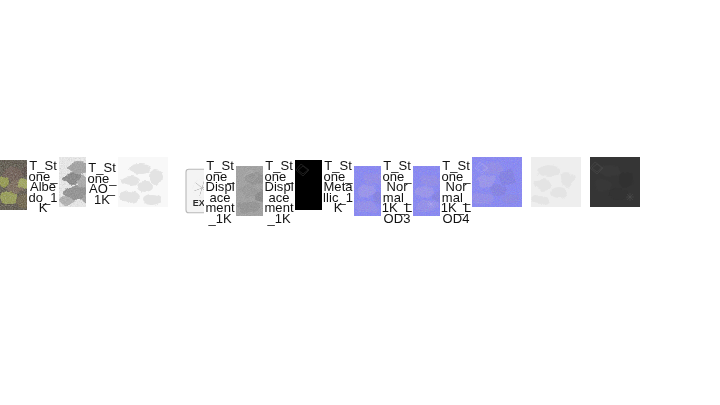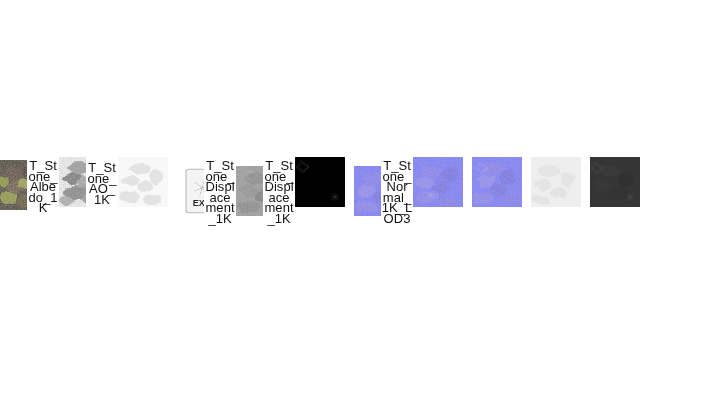--- a/index.html
+++ b/index.html
@@ -246,20 +246,21 @@
           <g opacity="0.55" stroke="#3a3a3a" stroke-width="1" fill="none">
             <path d="M6 4 L14 10 L8 16 L1 10 Z"></path>
               <path d="M8 6 L13 10 L8 14 L3 10 Z"></path>
           </g>
           <g opacity="0.55" stroke="#3a3a3a" stroke-width="1" fill="none">
             <path d="M36 40 L44 40 M40 36 L40 44 M37 37 L43 43 M43 37 L37 43"></path>
           </g>
         </svg>
       </div>
     </div>
+    <div class="file-label">T_Stone_Metallic_1K</div>
   </div>
 
   <div class="file-item">
     <div class="thumb-wrap">
       <div class="thumb">
         <svg viewBox="0 0 50 50" preserveAspectRatio="none">
           <defs>
             <filter id="rough8">
                 <feTurbulence type="fractalNoise" baseFrequency="0.12" numOctaves="3" result="t"></feTurbulence>
                 <feDisplacementMap in="SourceGraphic" in2="t" scale="7" xChannelSelector="R" yChannelSelector="G"></feDisplacementMap>
@@ -311,20 +312,21 @@
             <ellipse cx="14" cy="40" rx="11" ry="6" fill="#928bf0"></ellipse>
             <ellipse cx="36" cy="44" rx="9" ry="5" fill="#8683ea"></ellipse>
           </g>
           <g opacity="0.35" stroke="#b9b4ff" stroke-width="1" fill="none">
             <path d="M14 38 L22 38 M18 34 L18 42 M15 35 L21 41 M21 35 L15 41"></path>
           </g>
           <rect width="50" height="50" filter="url(#gr9)" opacity="0.35" fill="#6e6ce0"></rect>
         </svg>
       </div>
     </div>
+    <div class="file-label">T_Stone_Normal_1K_LOD4</div>
   </div>
 
   <div class="file-item">
     <div class="thumb-wrap">
       <div class="thumb">
         <svg viewBox="0 0 50 50" preserveAspectRatio="none">
           <defs>
             <filter id="rough10">
                 <feTurbulence type="fractalNoise" baseFrequency="0.11" numOctaves="3" result="t"></feTurbulence>
                 <feDisplacementMap in="SourceGraphic" in2="t" scale="7" xChannelSelector="R" yChannelSelector="G"></feDisplacementMap>

